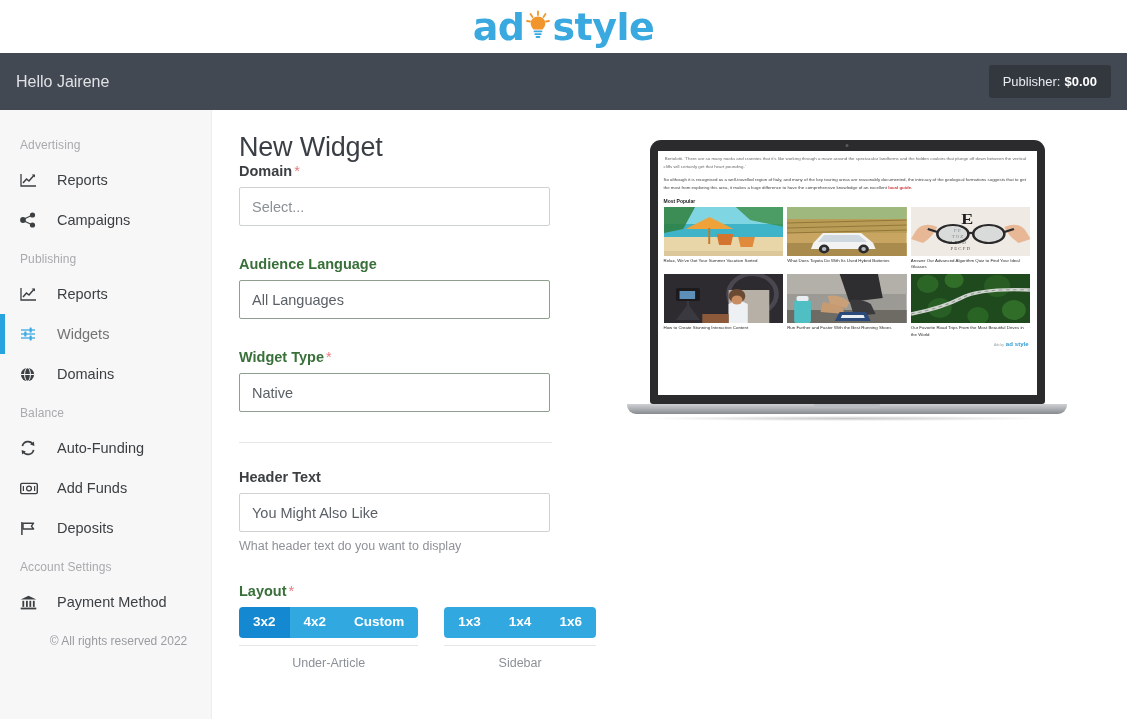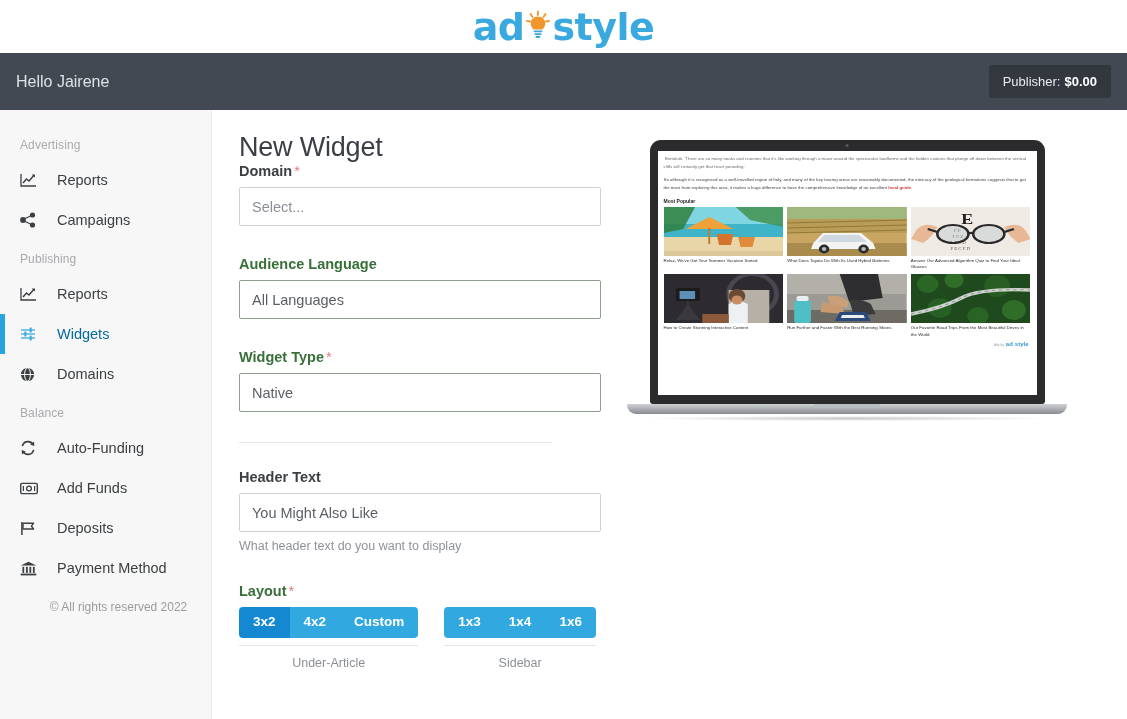--- a/index.html
+++ b/index.html
@@ -57,21 +57,21 @@
   .nav-item {
     display: flex; align-items: center; height: 40px;
     padding-left: 20px; cursor: pointer; position: relative;
     color: #3c4043; font-size: 14.5px;
   }
   .nav-item .nav-icon {
     width: 30px; min-width: 30px; display: flex;
     align-items: center; color: #3c4043;
   }
   .nav-item .nav-label { padding-left: 7px; }
-  .nav-item.active { color: #0369a1; }
+  .nav-item.active { color: #737373; }
   .nav-item.active .nav-icon { color: #3aa9e0; }
   .nav-item.active::before {
     content: ""; position: absolute; left: 0; top: 0;
     width: 5px; height: 100%; background: #29a3dd;
   }
   .copyright {
     color: #9a9c9f; font-size: 12px; text-align: center;
     padding: 12px 0 0 26px;
   }
 
@@ -90,21 +90,21 @@
 
   .field { margin-bottom: 30px; }
   .field-label {
     font-size: 14.5px; font-weight: 700; color: #3c4043;
     margin-bottom: 8px; display: block;
   }
   .field-label.green { color: #39703a; }
   .req { color: #e8797e; font-weight: 400; margin-left: 2px; }
 
   .control {
-    width: 362px; height: 39px; background: #ffffff;
+    width: 311px; height: 39px; background: #ffffff;
     border: 1px solid #cfd2d3; border-radius: 2px;
     display: flex; align-items: center; padding: 0 12px;
     font-size: 14.5px; color: #5a5f66;
   }
   .control.placeholder { color: #8b9096; }
   .control.greenish { border-color: #8f9e8f; }
 
   .divider {
     width: 313px; height: 1px; background: #e6e7e8;
     margin: 26px 0 26px 0;
@@ -320,20 +320,21 @@
     <div class="nav-item">
       <span class="nav-icon">
         <svg width="16" height="15" viewBox="0 0 16 15">
             <line x1="1.9" y1="1" x2="1.9" y2="14" stroke="#3c4043" stroke-width="1.5"></line>
             <path d="M3 2.2 H13.6 L11.4 5.1 L13.6 8 H3 Z" fill="none" stroke="#3c4043" stroke-width="1.4" stroke-linejoin="round"></path>
           </svg>
       </span>
       <span class="nav-label">Deposits</span>
     </div>
 
+    <div class="nav-group-title">Account Settings</div>
     <div class="nav-item">
       <span class="nav-icon">
         <svg width="17" height="15" viewBox="0 0 17 15">
             <polygon points="8.5,0.7 16.3,4.6 0.7,4.6" fill="#3c4043"></polygon>
             <g fill="#3c4043">
               <rect x="2.4" y="5.8" width="1.8" height="6.1"></rect>
               <rect x="6" y="5.8" width="1.8" height="6.1"></rect>
               <rect x="9.4" y="5.8" width="1.8" height="6.1"></rect>
               <rect x="12.9" y="5.8" width="1.8" height="6.1"></rect>
               <rect x="0.7" y="12.6" width="15.6" height="1.8"></rect>

